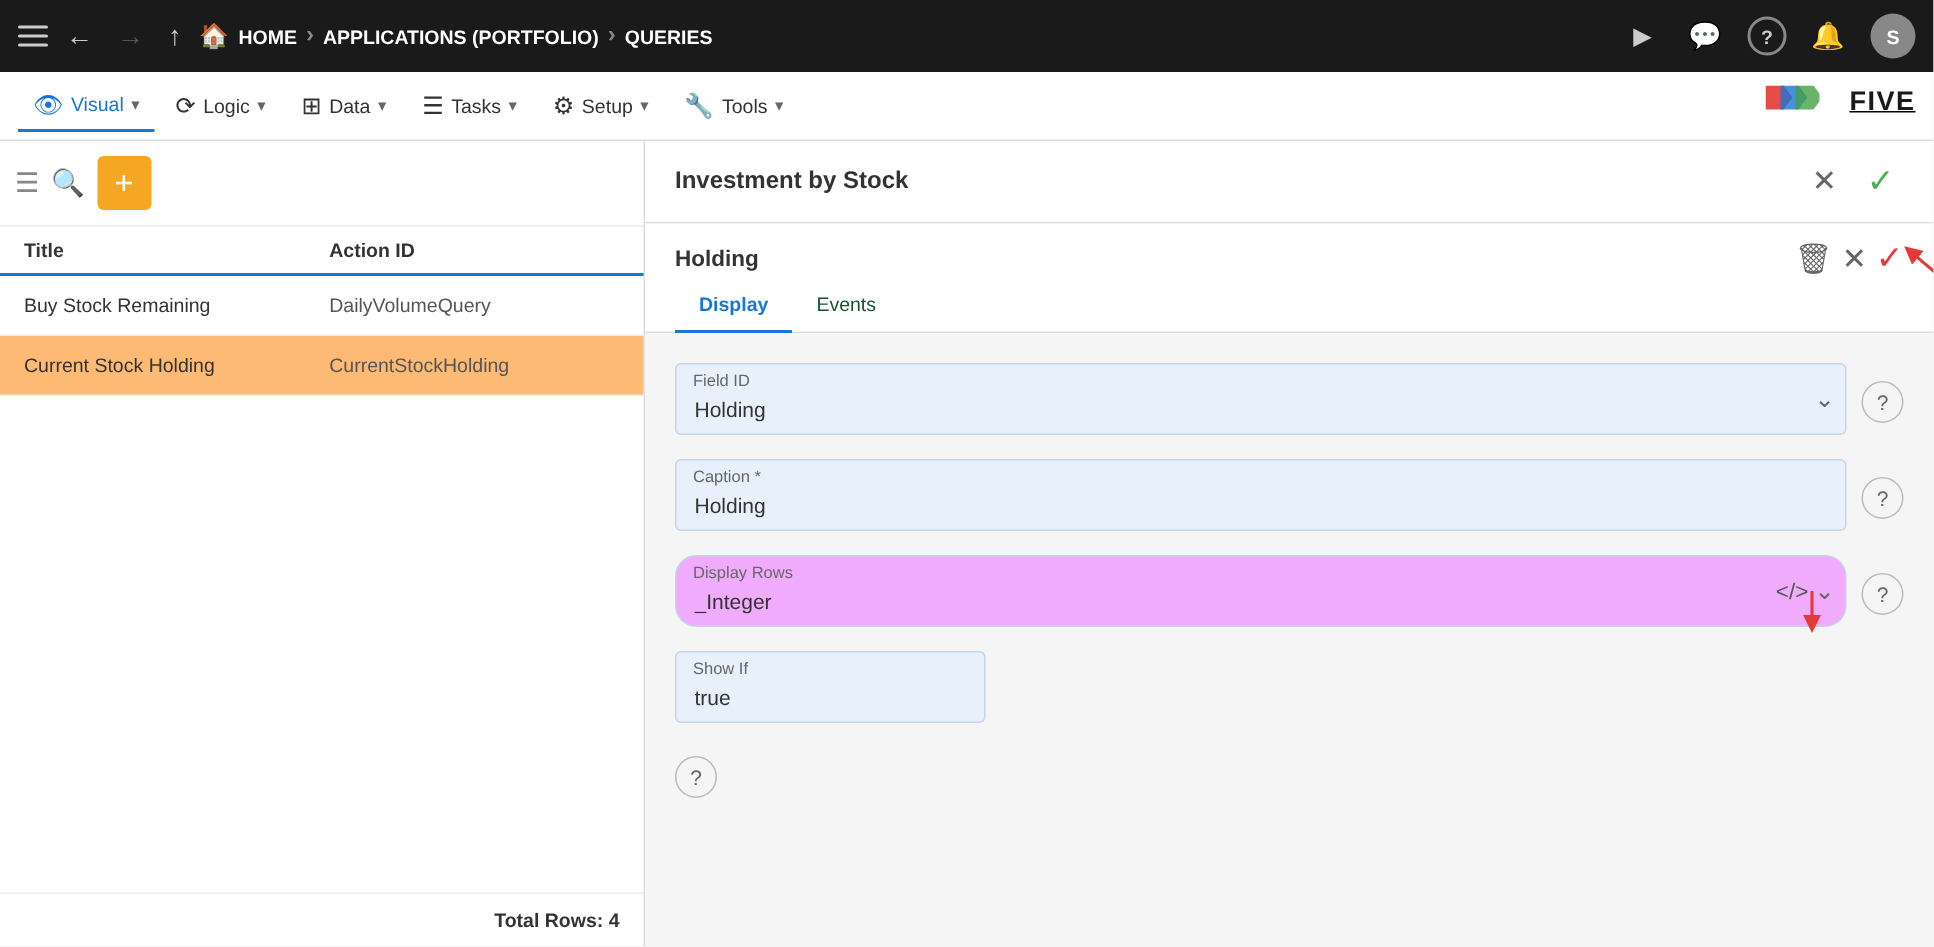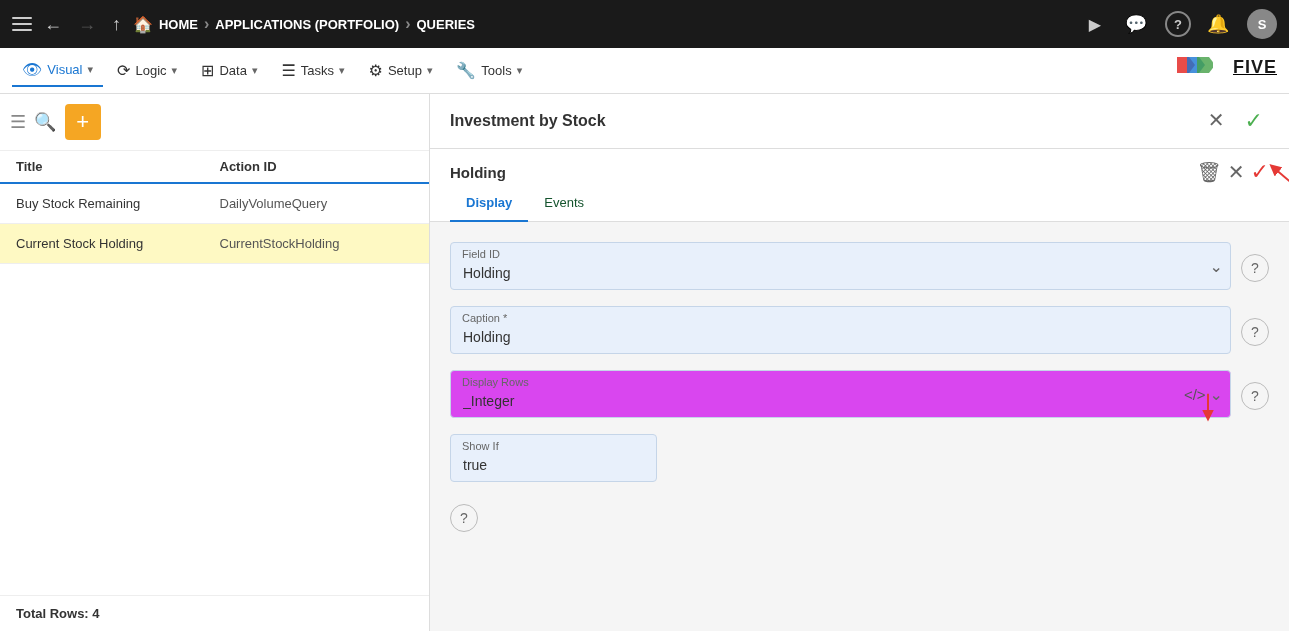--- a/index.html
+++ b/index.html
@@ -69,26 +69,26 @@
     .col-title { flex: 1; }
     .col-action { flex: 1; padding-left: 10px; }
 
     
     .table-body { flex: 1; overflow-y: auto; }
     .table-row {
       display: flex; padding: 12px 16px;
       border-bottom: 1px solid #eee; cursor: pointer;
       font-size: 13px; color: #333;
     }
-    .table-row.active { background: #fef9c3; justify-content: space-between; }
+    .table-row.active { background: #fdba74; justify-content: space-between; }
     .cell-title { flex: 1; }
     .cell-action { flex: 1; padding-left: 10px; color: #555; }
 
     
-    .table-footer { padding: 10px 16px; font-size: 13px; font-weight: 600; color: #333; border-top: 1px solid #eee; text-align: left; }
+    .table-footer { padding: 10px 16px; font-size: 13px; font-weight: 600; color: #333; border-top: 1px solid #eee; text-align: right; }
 
     
     .right-panel { flex: 1; background: #f5f5f5; display: flex; flex-direction: column; }
 
     
     .rp-header {
       display: flex; align-items: center; justify-content: space-between;
       padding: 12px 20px; background: #fff; border-bottom: 1px solid #ddd;
     }
     .rp-title { font-size: 16px; font-weight: 600; color: #333; }
@@ -121,21 +121,21 @@
     .form-field label {
       position: absolute; top: 6px; left: 12px;
       font-size: 11px; color: #666; pointer-events: none;
     }
     .form-input {
       width: 100%; padding: 22px 12px 8px;
       border: 1px solid #c5d5e8; border-radius: 4px;
       background: #e8f0fb; font-size: 14px; color: #333;
       outline: none;
     }
-    .form-input.yellow-bg { background: #d946ef; }
+    .form-input.yellow-bg { background: #f0abfc; border-radius: 14px; }
     .form-input-with-chevron { padding-right: 60px; }
     .field-chevron {
       position: absolute; right: 8px; top: 50%; transform: translateY(-50%);
       display: flex; align-items: center; gap: 2px; color: #666;
     }
     .help-icon {
       width: 28px; height: 28px; border-radius: 50%; border: 1px solid #bbb;
       display: flex; align-items: center; justify-content: center;
       color: #666; font-size: 14px; cursor: pointer; flex-shrink: 0; margin-top: 12px;
     }

